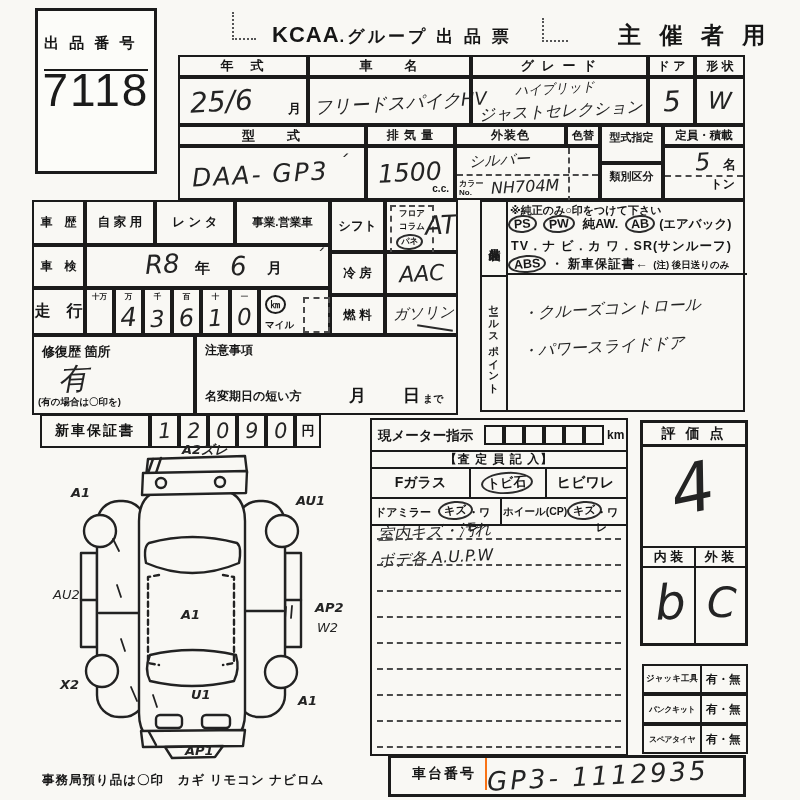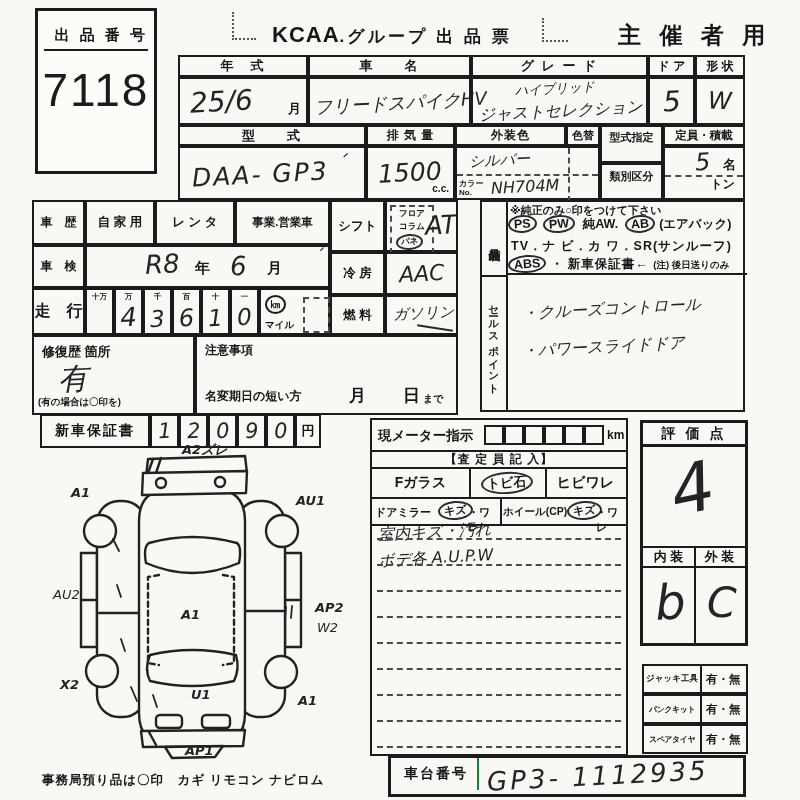--- a/index.html
+++ b/index.html
@@ -18,21 +18,21 @@
   .dashline{position:absolute;border-bottom:2px dashed #4a4a4a;left:5px;right:5px}
   .thick{border-width:3px}
   .cell-hdr{font-size:13px;letter-spacing:2px}
 </style>
 </head>
 <body>
 
 <div class="sheet">
 
   <div class="c thick" style="left:35px;top:8px;width:122px;height:166px;background:#fcfcf9">
-    <div class="lbl" style="position:absolute;left:6px;right:6px;top:15px;text-align:right;font-size:15px;letter-spacing:3px;border-bottom:2px solid #1b1b1b;padding-bottom:4px">出 品 番 号</div>
+    <div class="lbl" style="position:absolute;left:6px;right:6px;top:23px;text-align:left;font-size:15px;letter-spacing:3px;border-bottom:2px solid #1b1b1b;padding-bottom:16px">出 品 番 号</div>
     <div style="position:absolute;left:0;right:0;top:52px;text-align:center;font-size:46px;letter-spacing:2px">7118</div>
   </div>
 
   <div class="abs" style="left:232px;top:12px;width:22px;height:26px;border-left:2px dotted #555;border-bottom:2px dotted #555"></div>
   <div class="abs" style="left:272px;top:22px;white-space:nowrap">
     <span class="lbl" style="font-size:22px;letter-spacing:1px">KCAA</span><span class="lbl" style="font-size:17px;letter-spacing:3px">.グループ 出 品 票</span>
   </div>
   <div class="abs" style="left:542px;top:18px;width:24px;height:22px;border-left:2px dotted #555;border-bottom:2px dotted #555"></div>
 
   <div class="abs lbl" style="left:618px;top:20px;font-size:23px;letter-spacing:6px">主 催 者 用</div>
@@ -371,21 +371,21 @@
     </div>
     <div class="c" style="left:0;top:60px;width:106px;height:30px">
       <div class="abs ctr" style="left:0;top:0;width:56px;height:26px;border-right:2px solid #1b1b1b">
         <span class="lbl" style="font-size:8px;letter-spacing:-0.5px">スペアタイヤ</span>
       </div>
       <span class="lbl" style="position:absolute;left:62px;top:6px;font-size:11.5px">有・無</span>
     </div>
   </div>
 
   <div class="c thick" style="left:388px;top:755px;width:358px;height:42px">
-    <div class="abs ctr" style="left:4px;top:0;width:82px;height:32px;border-right:2px solid #15803d">
+    <div class="abs ctr" style="left:12px;top:0;width:82px;height:32px;border-right:2px solid #f97316">
       <span class="lbl" style="font-size:14px;letter-spacing:2px">車台番号</span>
     </div>
     <span class="hw tilt" style="position:absolute;left:96px;top:3px;font-size:26px;letter-spacing:3px;white-space:nowrap">GP3- 1112935</span>
   </div>
 
   <div class="abs lbl" style="left:42px;top:772px;font-size:12.5px;letter-spacing:1px;white-space:nowrap">事務局預り品は〇印　カギ リモコン ナビロム</div>
 
 </div>
 
 </body></html>

